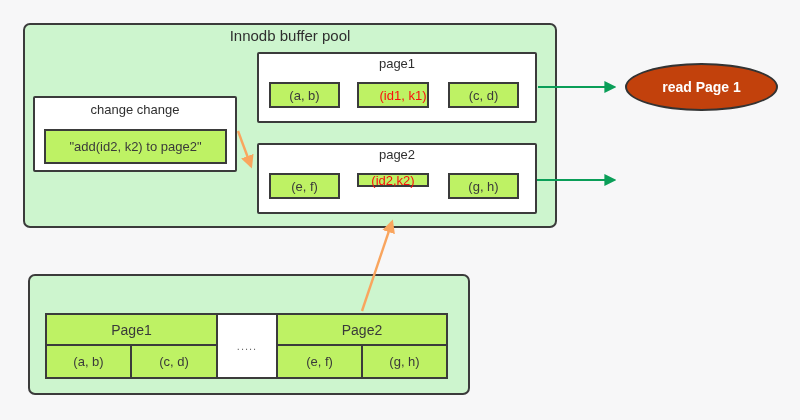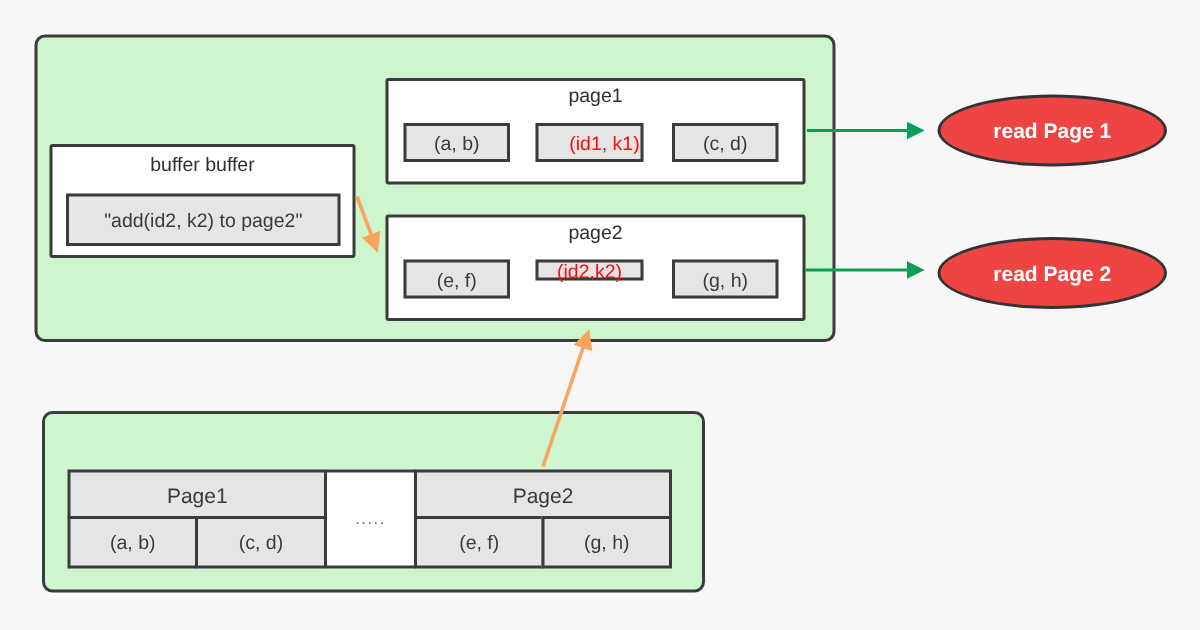--- a/index.html
+++ b/index.html
@@ -17,39 +17,39 @@
     background: #cdf5ce;
     border: 2px solid #3b3b3b;
     border-radius: 7px;
   }
   .wbox {
     background: #ffffff;
     border: 2px solid #3b3b3b;
     border-radius: 2px;
   }
   .cell {
-    background: #e5e5e5;
+    background: #bef264;
     border: 2px solid #3b3b3b;
     display: flex;
     align-items: center;
     justify-content: center;
     font-size: 13px;
     color: #3a3a3a;
   }
   .cell.red { color: #fb0d0d; }
   .caption {
     text-align: center;
     font-size: 14px;
     color: #2f2f2f;
     line-height: 18px;
   }
   .caption.small { font-size: 13px; }
   .caption.bold { font-weight: bold; font-size: 15px; }
   .ellipse {
-    background: #ef4444;
+    background: #c2410c;
     border: 2px solid #333333;
     border-radius: 50%;
     display: flex;
     align-items: center;
     justify-content: center;
     color: #ffffff;
     font-weight: bold;
     font-size: 14px;
   }
   .dots-cell {
@@ -68,39 +68,39 @@
     width: 800px; height: 420px;
     pointer-events: none;
   }
 </style>
 </head>
 <body>
 
 <div class="stage">
 
   <div class="abs panel" style="left:23px; top:23px; width:534px; height:205px;"></div>
+  <div class="abs caption" style="left:23px; top:27px; width:534px; font-size:15px;">Innodb buffer pool</div>
 
   <div class="abs wbox" style="left:33px; top:96px; width:204px; height:76px;"></div>
-  <div class="abs caption small" style="left:33px; top:101px; width:204px;">buffer buffer</div>
+  <div class="abs caption small" style="left:33px; top:101px; width:204px;">change change</div>
   <div class="abs cell" style="left:44px; top:129px; width:183px; height:35px;">"add(id2, k2) to page2"</div>
 
   <div class="abs wbox" style="left:257px; top:52px; width:280px; height:71px;"></div>
   <div class="abs caption small" style="left:257px; top:55px; width:280px;">page1</div>
   <div class="abs cell" style="left:269px; top:82px; width:71px; height:26px;">(a, b)</div>
   <div class="abs cell red" style="left:357px; top:82px; width:72px; height:26px;padding-left:20px;">(id1, k1)</div>
   <div class="abs cell" style="left:448px; top:82px; width:71px; height:26px;">(c, d)</div>
 
   <div class="abs wbox" style="left:257px; top:143px; width:280px; height:71px;"></div>
   <div class="abs caption small" style="left:257px; top:146px; width:280px;">page2</div>
   <div class="abs cell" style="left:269px; top:173px; width:71px; height:26px;">(e, f)</div>
   <div class="abs cell red" style="left:357px; top:173px; width:72px; height:14px;">(id2,k2)</div>
   <div class="abs cell" style="left:448px; top:173px; width:71px; height:26px;">(g, h)</div>
 
   <div class="abs ellipse" style="left:625px; top:63px; width:153px; height:48px;">read Page 1</div>
-  <div class="abs ellipse" style="left:625px; top:158px; width:153px; height:48px;">read Page 2</div>
 
   <div class="abs panel" style="left:28px; top:274px; width:442px; height:121px;"></div>
 
   <div class="abs cell" style="left:45px; top:313px; width:173px; height:33px; font-size:14px;">Page1</div>
   <div class="abs cell" style="left:45px; top:344px; width:87px; height:35px;">(a, b)</div>
   <div class="abs cell" style="left:130px; top:344px; width:88px; height:35px;">(c, d)</div>
   <div class="abs dots-cell" style="left:216px; top:313px; width:62px; height:66px;">.....</div>
   <div class="abs cell" style="left:276px; top:313px; width:172px; height:33px; font-size:14px;">Page2</div>
   <div class="abs cell" style="left:276px; top:344px; width:87px; height:35px;">(e, f)</div>
   <div class="abs cell" style="left:361px; top:344px; width:87px; height:35px;">(g, h)</div>

